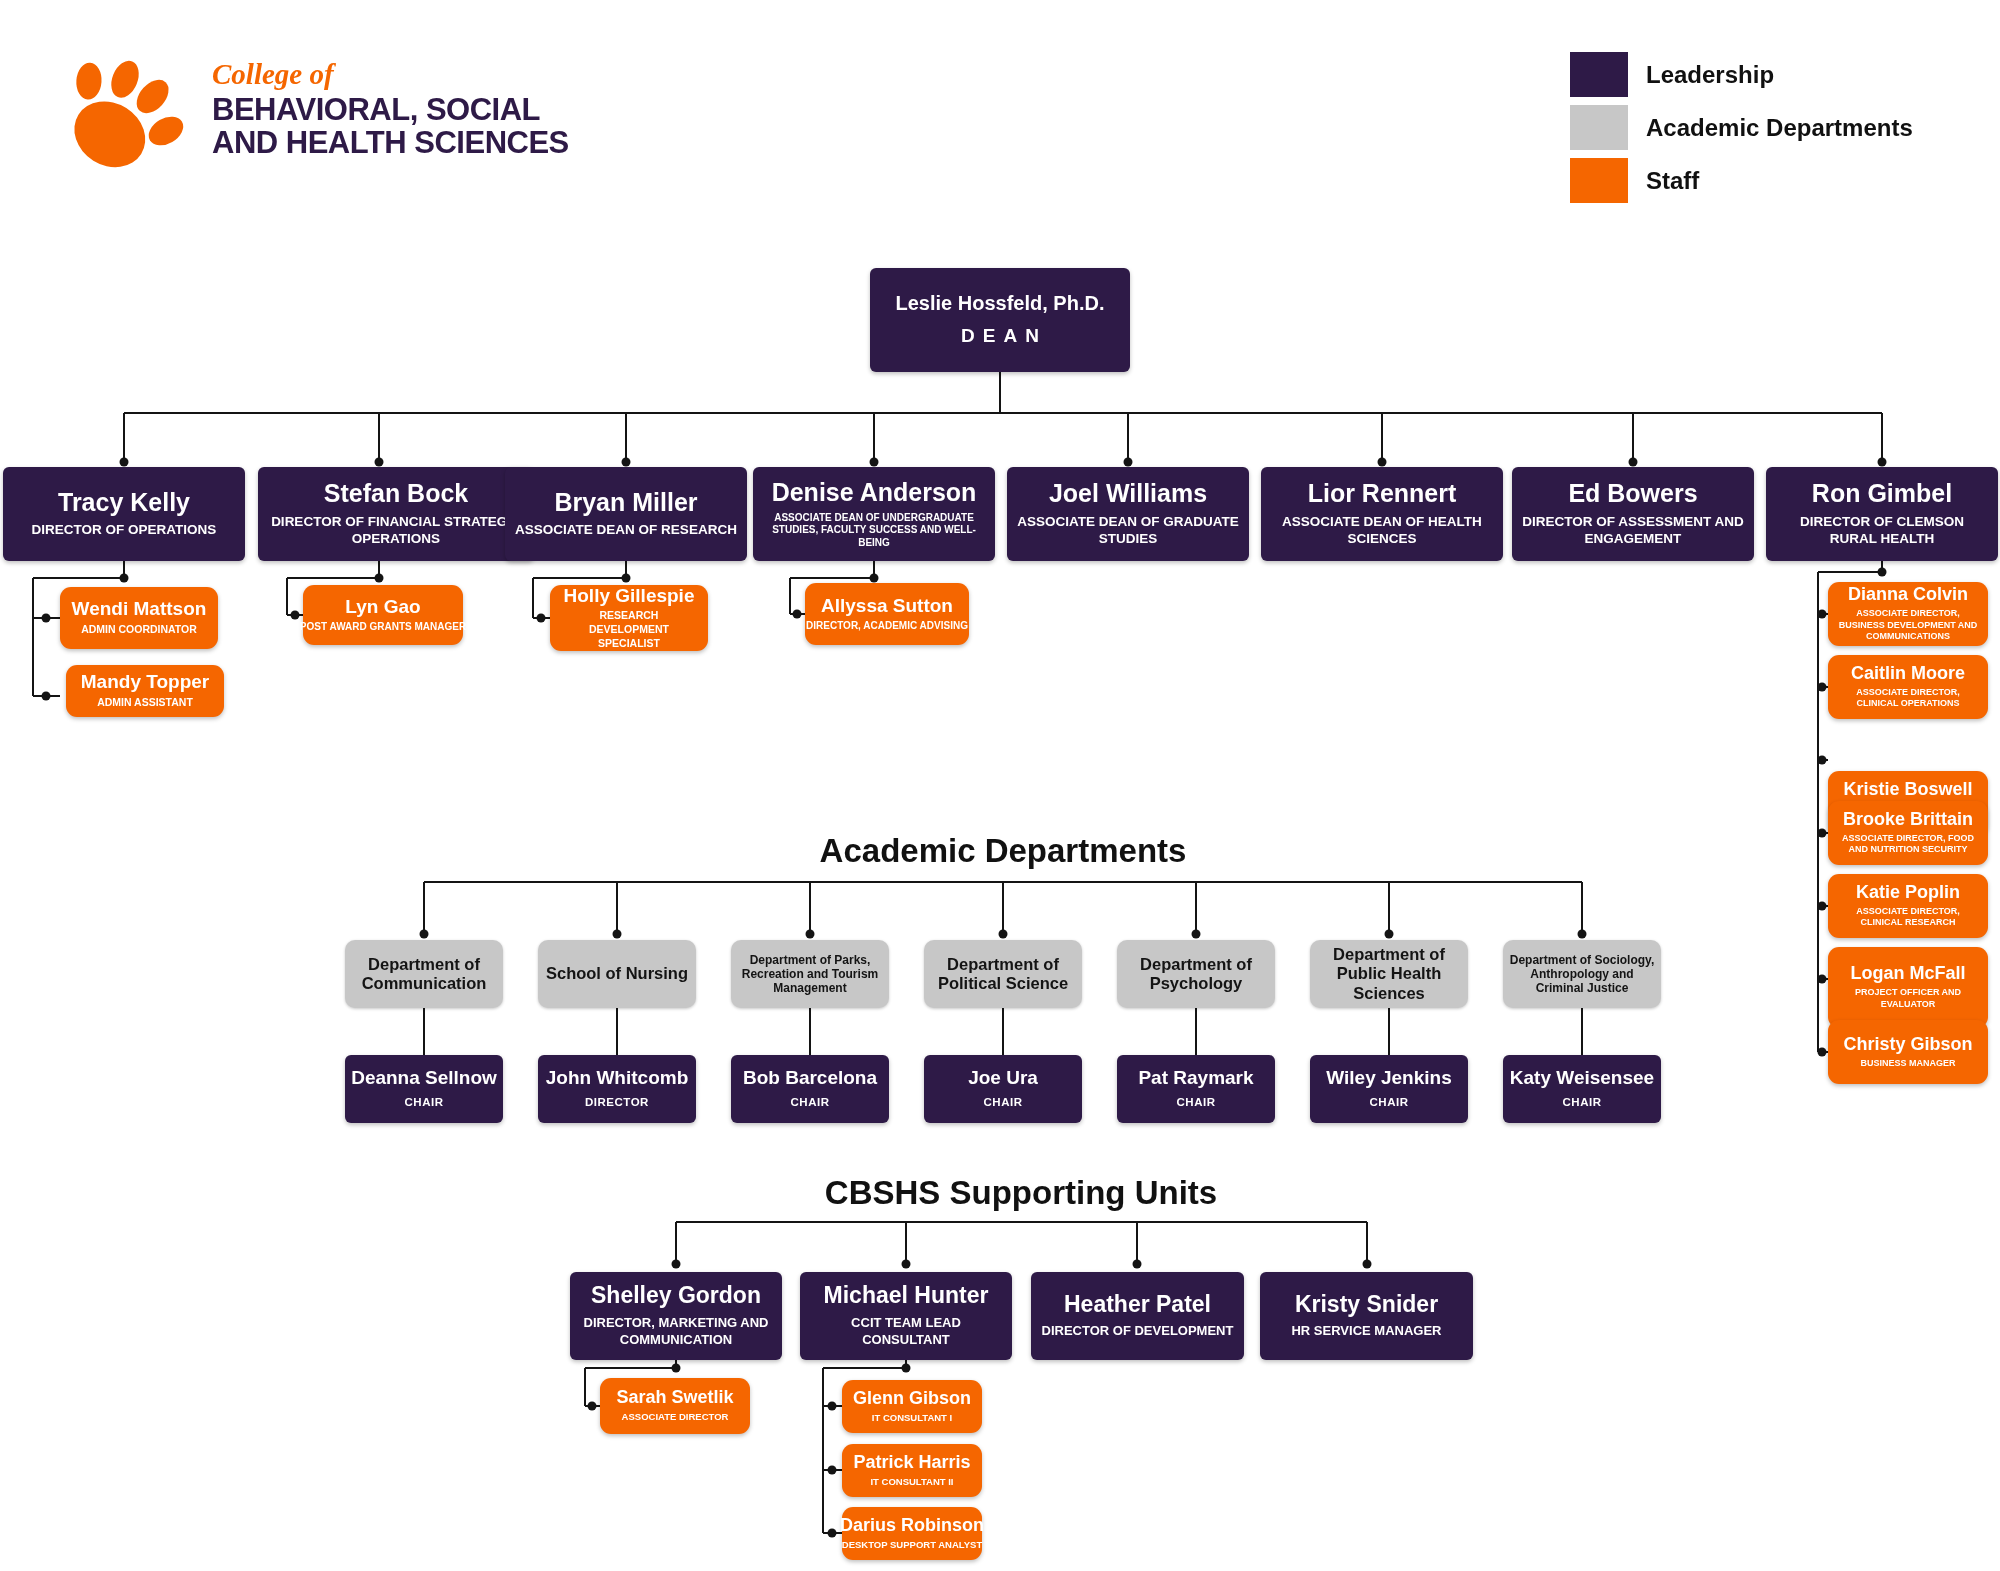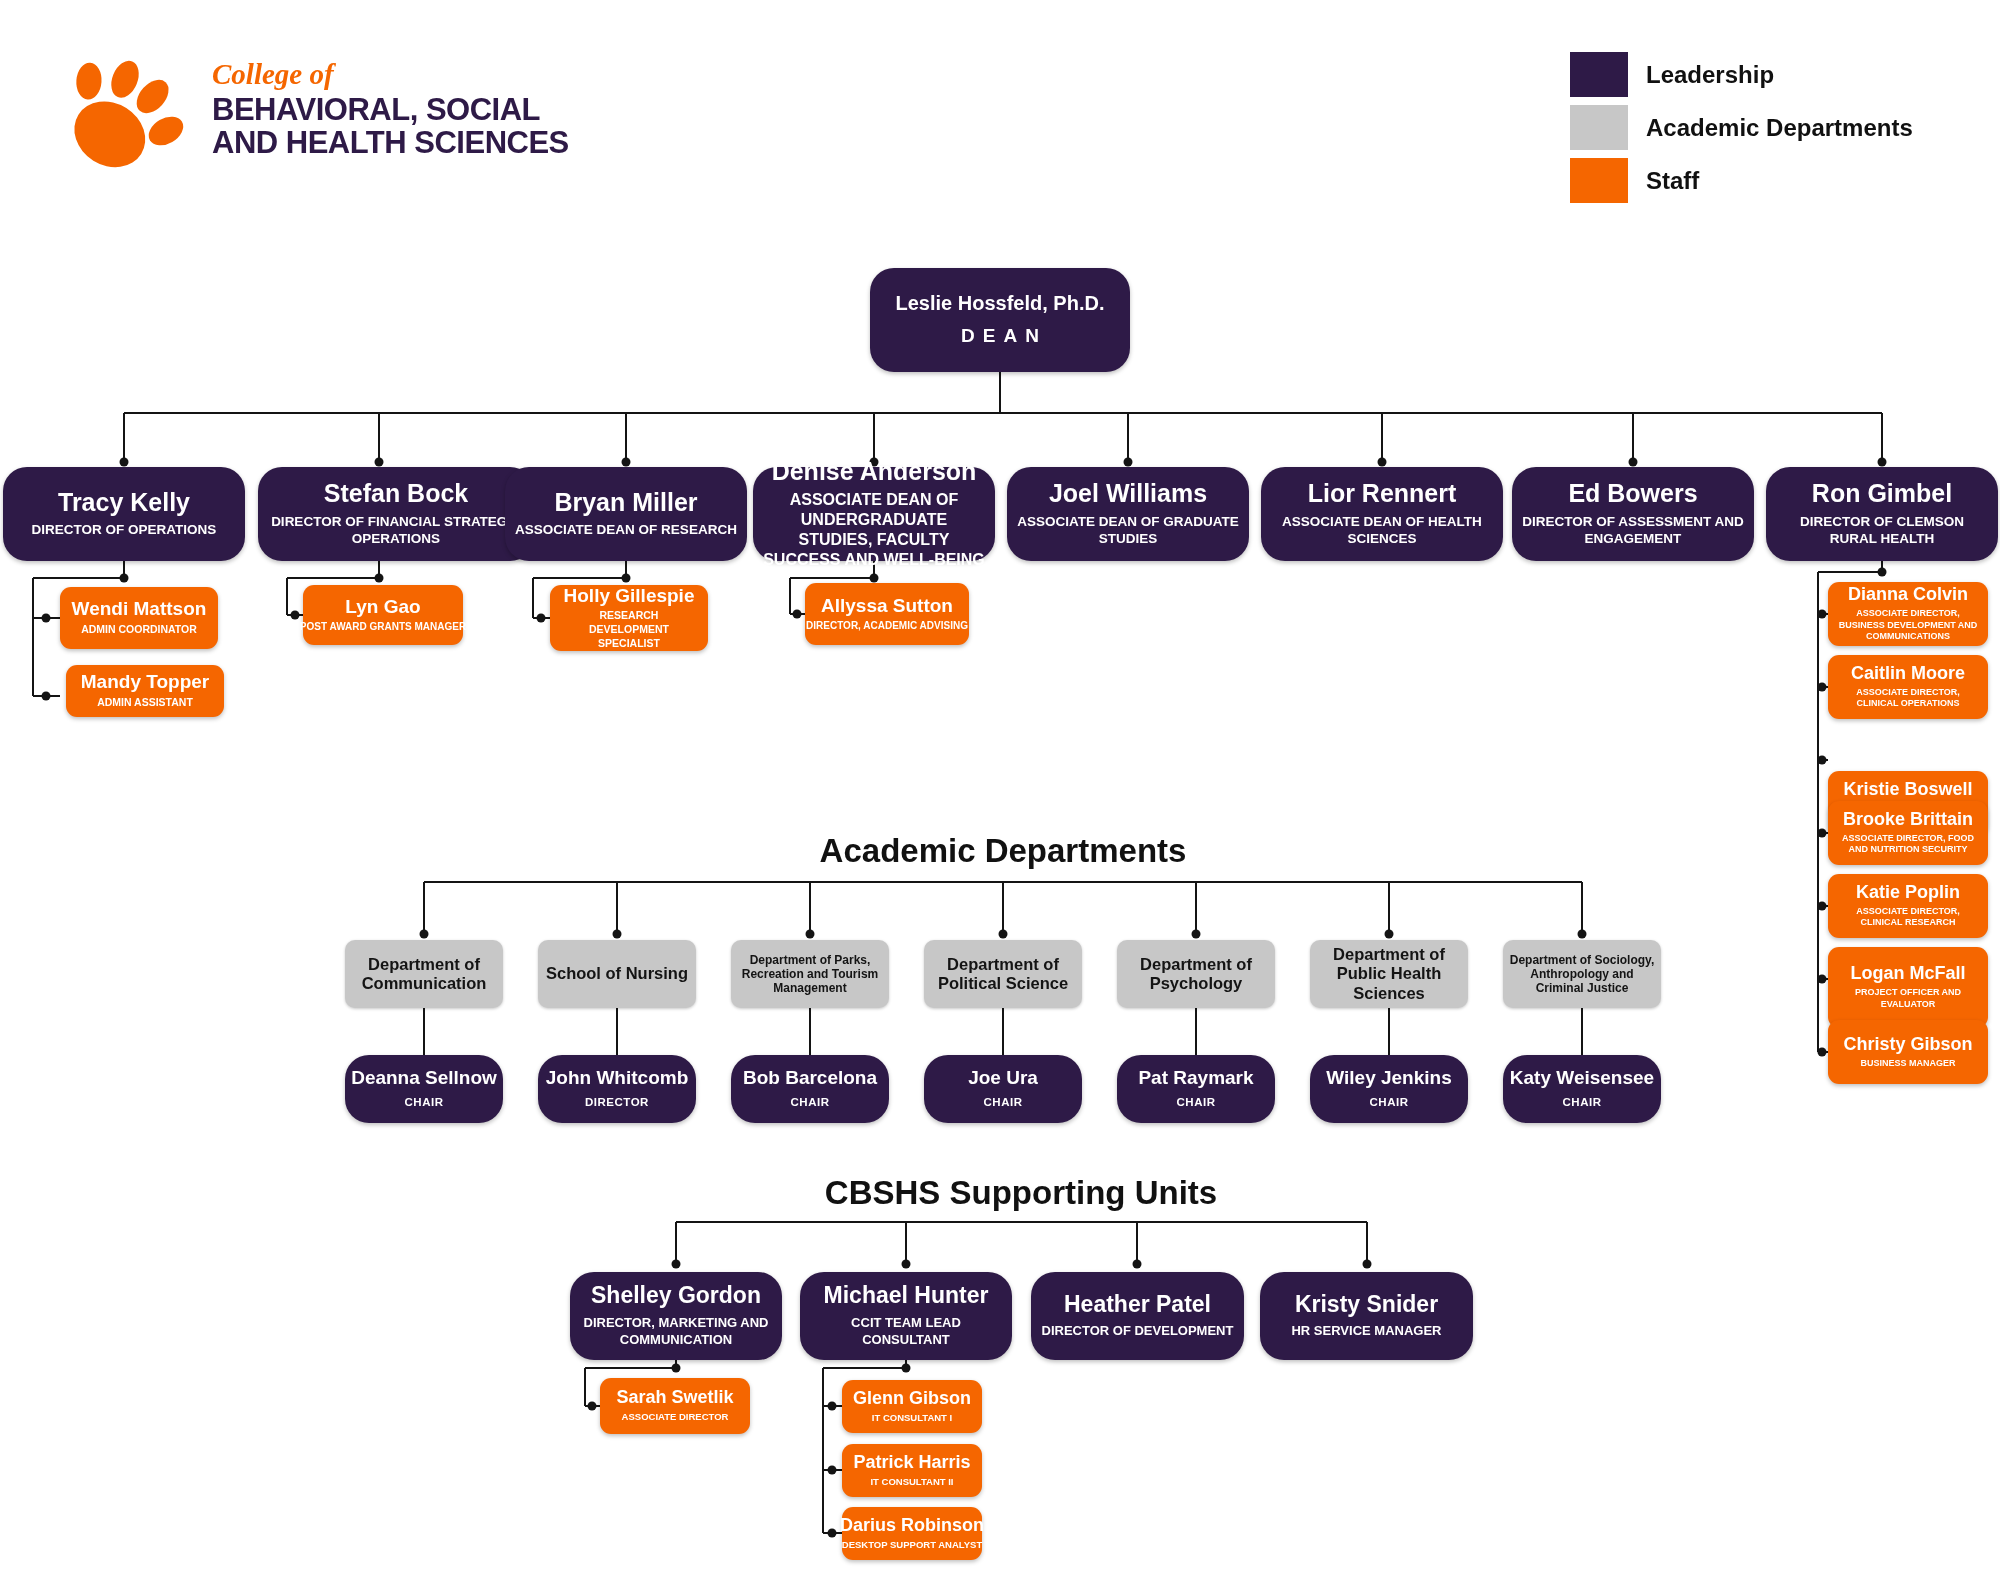--- a/index.html
+++ b/index.html
@@ -2,34 +2,34 @@
 <html><head>
 <meta charset="utf-8">
 <style>
   html,body{margin:0;padding:0;background:#fff;}
   .canvas{position:relative;width:2000px;height:1571px;background:#ffffff;overflow:hidden;
           font-family:"Liberation Sans",sans-serif;}
   svg.connectors{position:absolute;left:0;top:0;z-index:0;}
 
   
   .box{position:absolute;z-index:1;display:flex;flex-direction:column;align-items:center;
-       justify-content:center;text-align:center;border-radius:24px;color:#fff;
+       justify-content:center;text-align:center;border-radius:6px;color:#fff;
        box-shadow:0 2px 4px rgba(0,0,0,.25);box-sizing:border-box;padding:4px 10px;}
   .pbox{background:#2E1A47;}
   .obox{background:#F56600;border-radius:11px;}
   .gbox{background:#C7C7C7;color:#141414;border-radius:10px;font-weight:bold;
         font-size:16.5px;line-height:1.18;box-shadow:0 1px 3px rgba(0,0,0,.22);padding:4px 6px;}
   .gbox.g-sm{font-size:12px;}
 
   .bname{font-weight:bold;white-space:nowrap;line-height:1.1;}
   .btitle{font-weight:bold;line-height:1.3;}
 
   .lead .bname{font-size:25px;margin-bottom:5px;}
   .lead .btitle{font-size:13.5px;}
-  .lead.t-sm .btitle{font-size:16px;line-height:1.25;text-align:center;}
+  .lead.t-sm .btitle{font-size:10px;line-height:1.25;text-align:center;}
 
   .dean .bname{font-size:20px;margin-bottom:10px;}
   .dean .btitle{font-size:19px;letter-spacing:8px;padding-left:8px;}
 
   .chair .bname{font-size:19px;margin-bottom:6px;}
   .chair .btitle{font-size:11.5px;letter-spacing:.5px;}
 
   .unit .bname{font-size:23px;margin-bottom:6px;}
   .unit .btitle{font-size:13px;}
 

